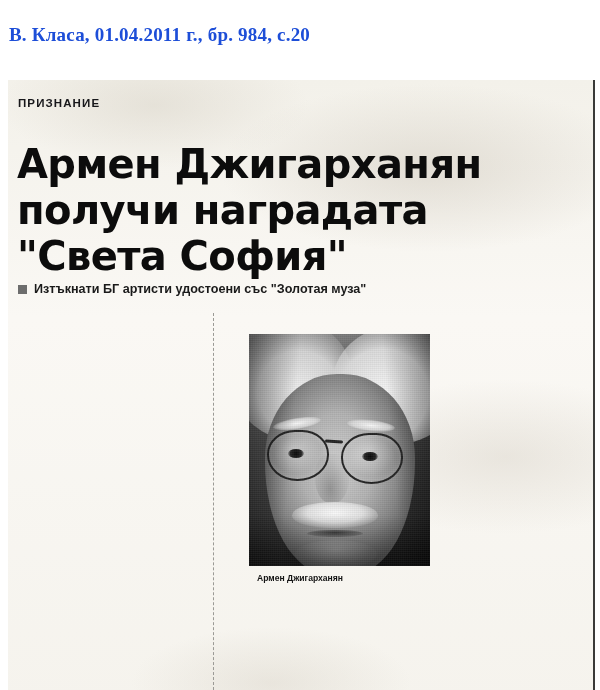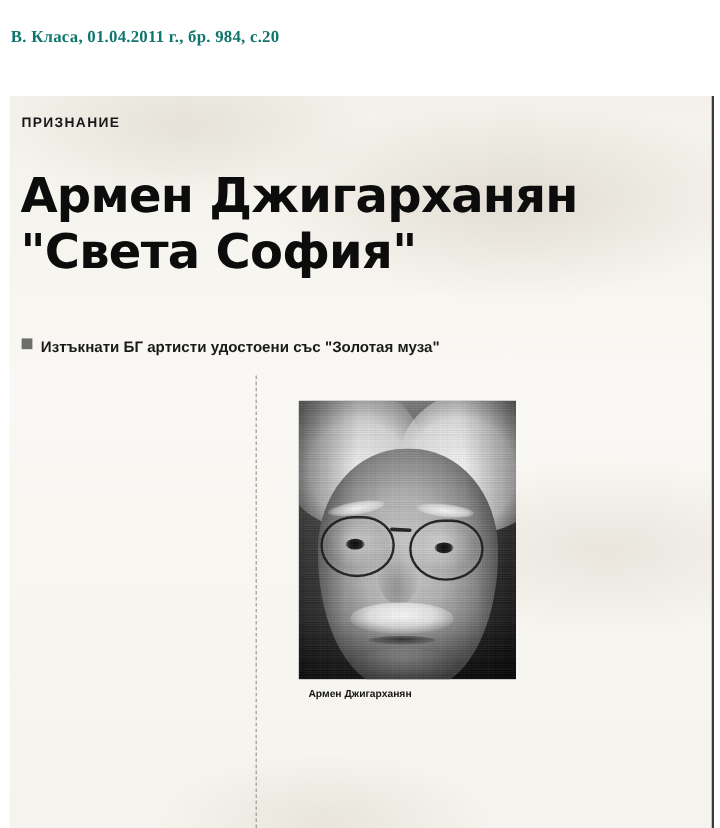--- a/index.html
+++ b/index.html
@@ -24,23 +24,23 @@
     background: #ffffff;
   }
 
   
   #source-line {
     position: absolute;
     left: 9px;
     top: 24px;
     font-family: "Liberation Serif", "DejaVu Serif", serif;
     font-weight: bold;
-    font-size: 14px;
+    font-size: 19px;
     letter-spacing: 0.2px;
-    color: #0f766e;
+    color: #1d4ed8;
     white-space: nowrap;
   }
 
   
   #clipping {
     position: absolute;
     left: 8px;
     top: 80px;
     width: 585px;
     height: 628px;
@@ -88,21 +88,21 @@
     color: #0c0c0c;
   }
   #headline .hl-line { display: block; white-space: nowrap; }
 
   
   #subhead {
     position: absolute;
     left: 10px;
     top: 202px;
     display: flex;
-    align-items: flex-start;
+    align-items: center;
     gap: 7px;
     font-size: 12.6px;
     font-weight: 600;
     color: #1a1a1a;
     white-space: nowrap;
   }
   #subhead .bullet-square {
     width: 9px;
     height: 9px;
     background: #6d6d6d;
@@ -229,20 +229,21 @@
 <div id="page">
 
   <div id="source-line">В. Класа, 01.04.2011 г., бр. 984, с.20</div>
 
   <div id="clipping">
 
     <div id="kicker">ПРИЗНАНИЕ</div>
 
     <h1 id="headline">
       <span class="hl-line">Армен Джигарханян</span>
+      <span class="hl-line">получи наградата</span>
       <span class="hl-line">"Света София"</span>
     </h1>
 
     <div id="subhead">
       <span class="bullet-square"></span>
       <span>Изтъкнати БГ артисти удостоени със "Золотая муза"</span>
     </div>
 
     <div class="col-rule" id="rule-1"></div>
 

